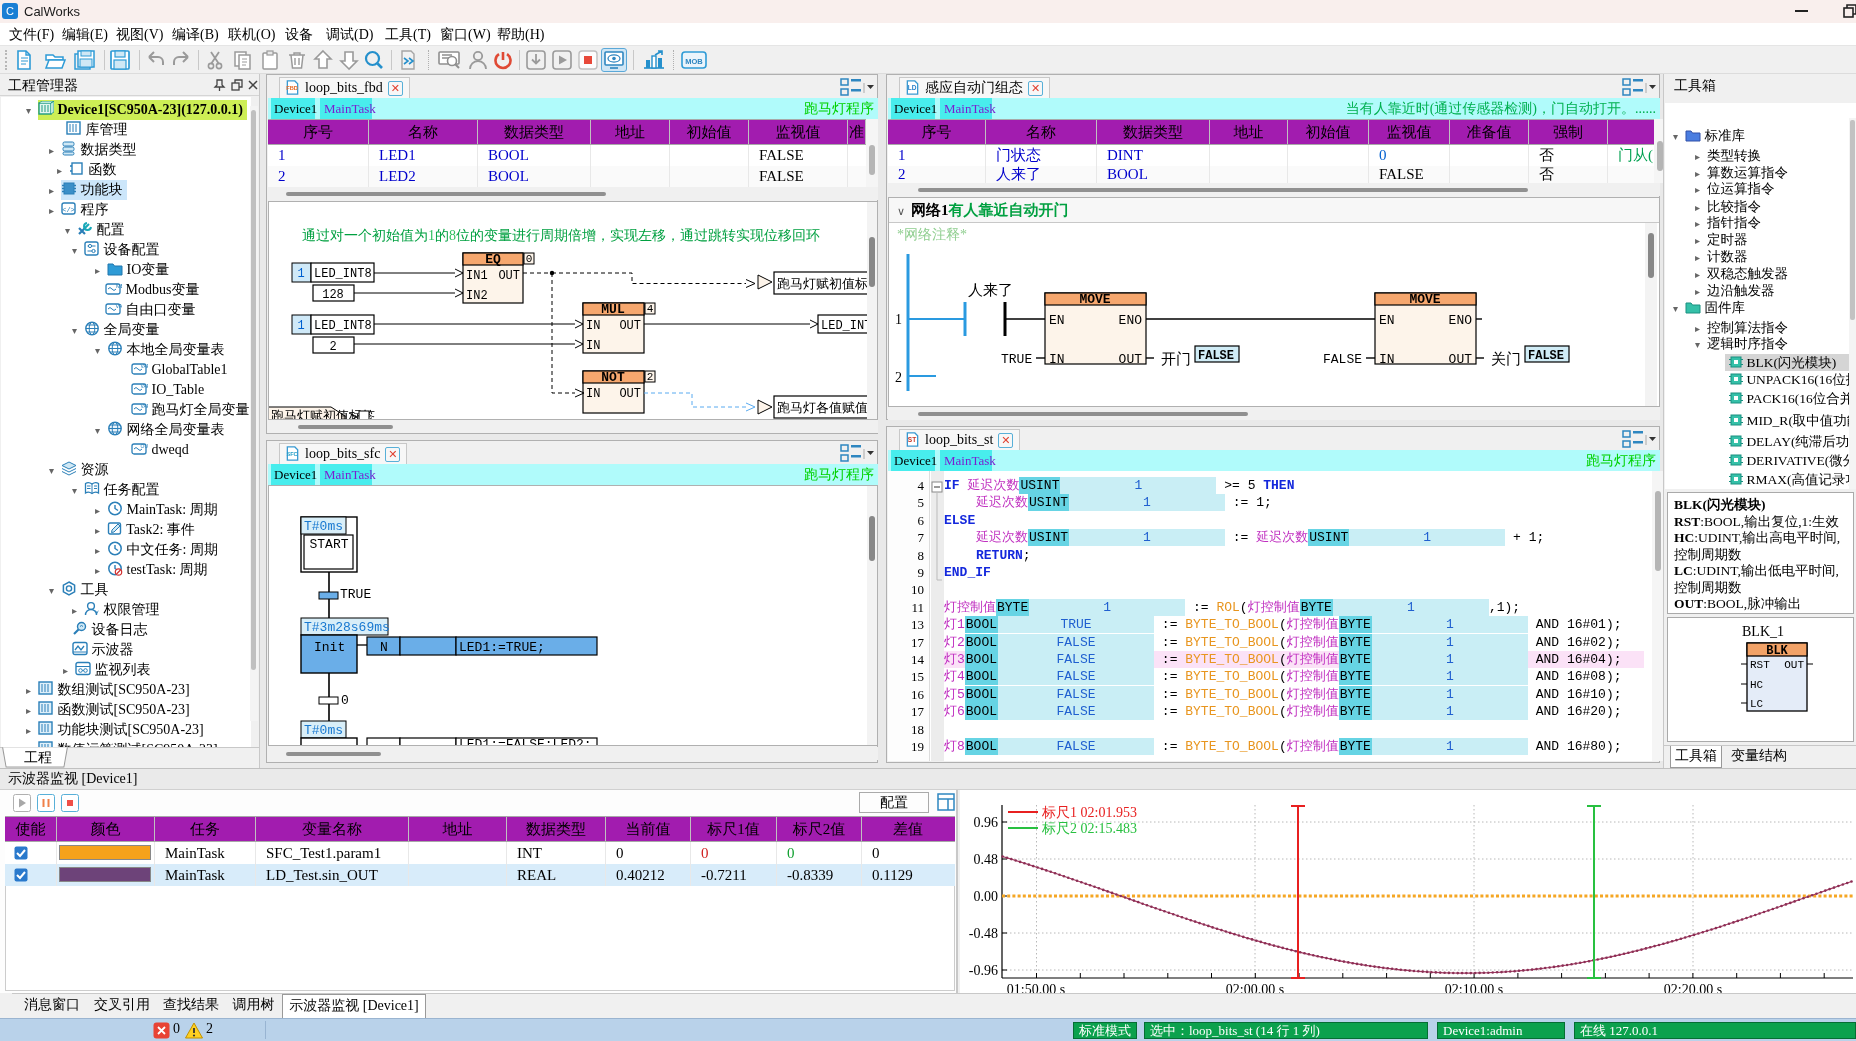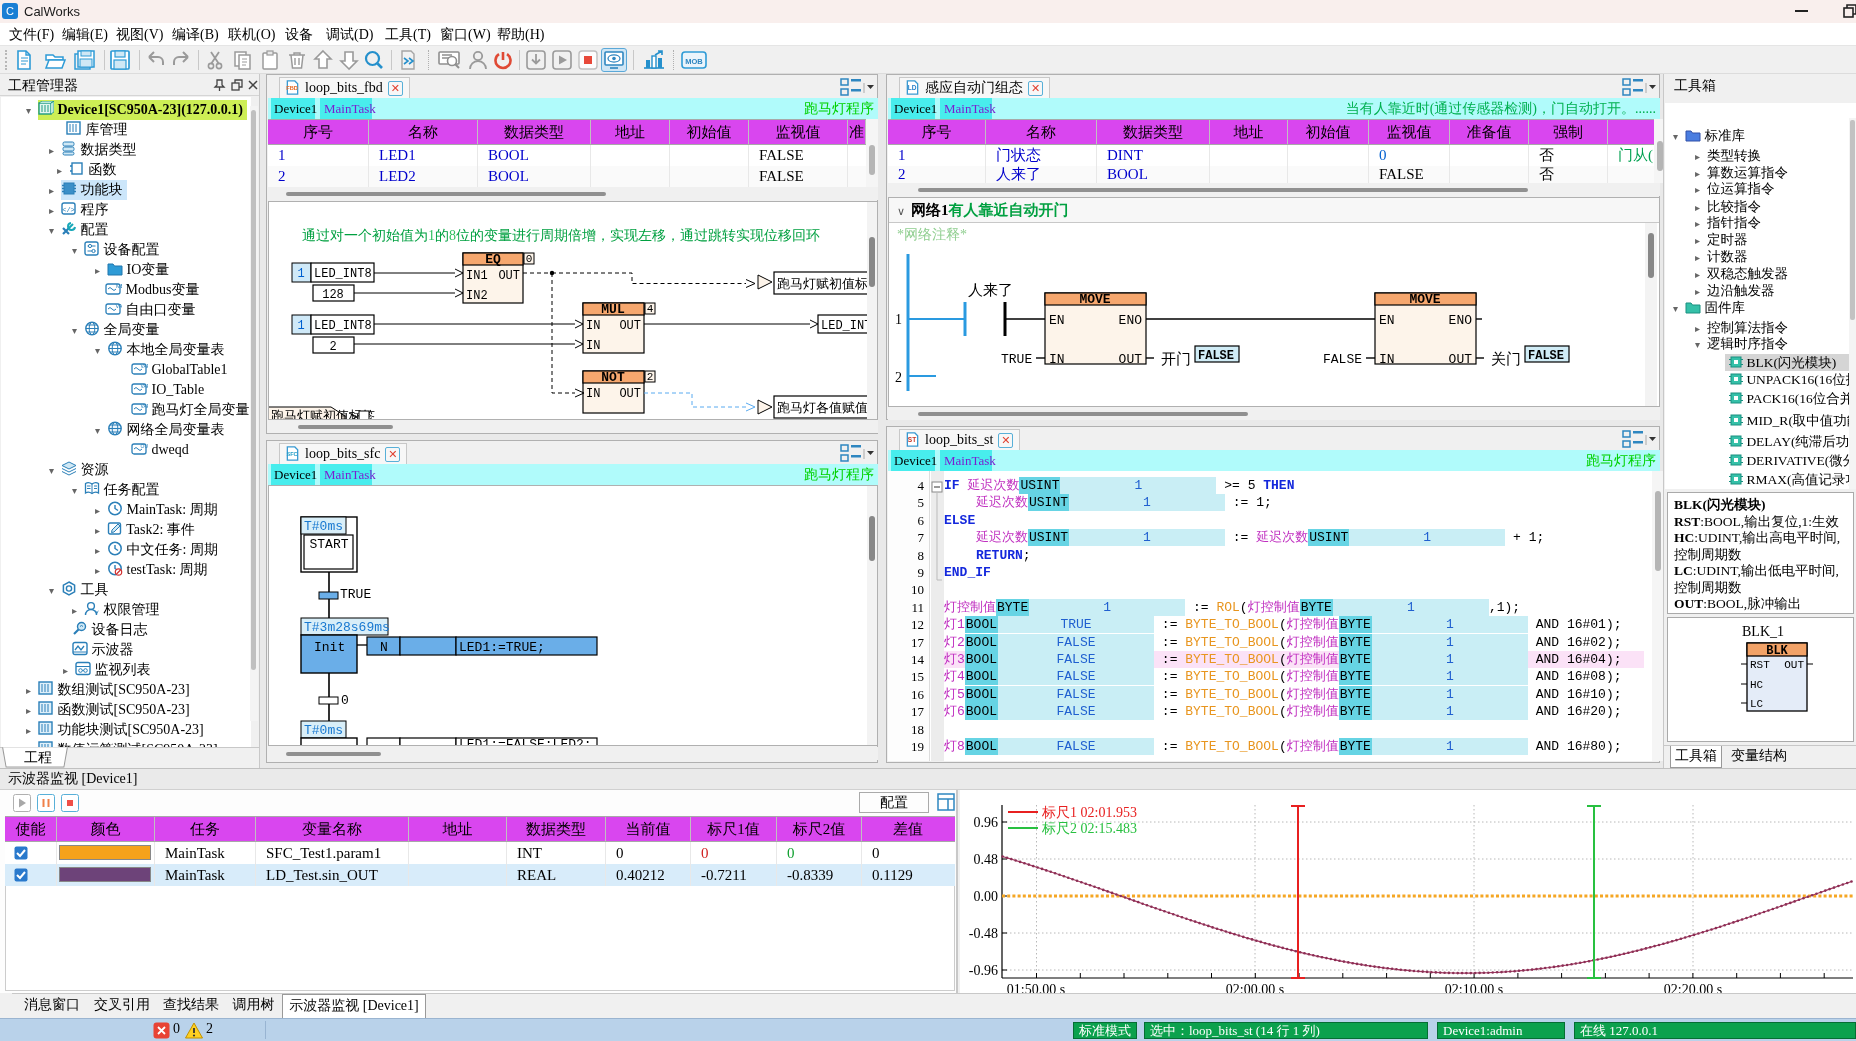--- a/index.html
+++ b/index.html
@@ -22,21 +22,21 @@
 .exp { display:inline-block; width:12px; color:#666; font-family:"Liberation Sans",sans-serif; font-size:10px; }
 #mdi { left:260px; top:74px; width:1403px; height:694px; background:#e9e9e9; }
 .win { position:absolute; background:#f0f0f0; border:1px solid #b0b0b0; }
 .wtab { position:absolute; left:4px; top:2px; height:21px; background:#f7f7f7; border:1px solid #c8c8c8; border-bottom:none; padding:0 6px 0 4px; line-height:20px; font-size:14px; white-space:nowrap;}
 .wico { display:inline-block; width:17px; height:15px; vertical-align:-3px; margin-right:4px; }
 .xbtn { display:inline-block; width:15px; height:15px; border:1px solid #58b0d8; border-radius:2px; margin-left:5px; vertical-align:0px; text-align:center; line-height:13px; color:#e04030; font-size:11px; font-family:"Liberation Sans",sans-serif;}
 .laybtn { position:absolute; width:34px; height:20px; }
 .cyanbar { position:absolute; height:21px; background:#b0fbfb; font-size:13px; line-height:21px; }
 .cpatch { position:absolute; top:0; height:21px; background:#48eded; }
 .greenr { position:absolute; right:4px; top:0; color:#00d200; font-size:14px; }
-.thead { position:absolute; background:#d946ef; border-top:1px solid #a8a8a8; border-bottom:1px solid #a8a8a8; font-size:15px; }
+.thead { position:absolute; background:#a21caf; border-top:1px solid #a8a8a8; border-bottom:1px solid #a8a8a8; font-size:15px; }
 .th { position:absolute; top:0; height:100%; border-right:1px solid #c0c0c0; text-align:center; }
 .trowt { position:absolute; background:#fff; font-size:15px; }
 .td { position:absolute; top:0; height:100%; border-right:1px solid #e8e8e8; padding-left:10px; color:#0000cc; }
 .hscroll { position:absolute; height:13px; background:#f0f0f0; }
 .hthumb { position:absolute; top:5px; height:4px; background:#909090; border-radius:2px;}
 .vscroll { position:absolute; width:12px; background:#f5f5f5; }
 .vthumb { position:absolute; left:3px; width:6px; background:#b5b5b5; border-radius:3px;}
 
 .dia { position:absolute; background:#fff; border:1px solid #b0b0b0; overflow:hidden;}
 
@@ -228,21 +228,21 @@
           <path d="M3 5 h-2 M3 10 h-2" stroke="#2a7fb8" stroke-width="1.4"></path>
         </svg> 函数</div>
     <div class="trow" style="left:48px;top:83px"><span class="exp">▸</span><span style="display:inline-block;background:#cce6fa;padding:0 4px 0 0"><svg width="16" height="15" style="vertical-align:-2px">
             <rect x="3" y="2" width="10" height="11" fill="#3a8fc8" stroke="#2a7fb8"></rect>
             <path d="M3 4.5 h-2 M3 7.5 h-2 M3 10.5 h-2 M13 4.5 h2 M13 7.5 h2 M13 10.5 h2" stroke="#2a7fb8" stroke-width="1.3"></path>
           </svg> 功能块</span></div>
     <div class="trow" style="left:48px;top:103px"><span class="exp">▸</span><svg width="16" height="15" style="vertical-align:-2px">
           <rect x="1" y="2" width="13" height="11" rx="2" fill="#fff" stroke="#2a7fb8" stroke-width="1.4"></rect>
           <text x="7.5" y="10.5" text-anchor="middle" font-size="7" fill="#2a7fb8" font-family="Liberation Mono">&lt;/&gt;</text>
         </svg> 程序</div>
-    <div class="trow" style="left:48px;top:123px"><span class="exp">▾</span><svg width="16" height="15" style="vertical-align:-2px">
+    <div class="trow" style="left:64px;top:123px"><span class="exp">▾</span><svg width="16" height="15" style="vertical-align:-2px">
           <path d="M2 13 L8 7 M8 13 L2 7" stroke="#2a7fb8" stroke-width="2.2"></path>
           <path d="M8 7 l4 -4 m-2 -1 a3.5 3.5 0 1 0 4 4" stroke="#18a8b8" stroke-width="2" fill="none"></path>
         </svg> 配置</div>
     <div class="trow" style="left:71px;top:143px"><span class="exp">▾</span><svg width="16" height="15" style="vertical-align:-2px">
           <rect x="1" y="1" width="13" height="13" rx="2" fill="#fff" stroke="#2a7fb8" stroke-width="1.4"></rect>
           <path d="M3.5 5 h8 M3.5 10 h8" stroke="#2a7fb8"></path>
           <circle cx="6" cy="5" r="1.6" fill="#fff" stroke="#2a7fb8"></circle>
           <circle cx="9.5" cy="10" r="1.6" fill="#fff" stroke="#2a7fb8"></circle>
         </svg> 设备配置</div>
     <div class="trow" style="left:94px;top:163px"><span class="exp">▸</span><svg width="16" height="15" style="vertical-align:-2px">
@@ -698,21 +698,21 @@
     <div class="abs" style="left:0;top:0;width:42px;height:290px;background:#fdfdfd;border-right:1px solid #ddd"></div>
     <div class="abs" style="left:43px;top:0;width:13px;height:290px;background:#ececec"></div>
     <div class="gut" style="top:6px">4</div>
         <div class="gut" style="top:23px">5</div>
         <div class="gut" style="top:41px">6</div>
         <div class="gut" style="top:58px">7</div>
         <div class="gut" style="top:76px">8</div>
         <div class="gut" style="top:93px">9</div>
         <div class="gut" style="top:110px">10</div>
         <div class="gut" style="top:128px">11</div>
-        <div class="gut" style="top:145px">12</div>
+        <div class="gut" style="top:145px">13</div>
         <div class="gut" style="top:163px">17</div>
         <div class="gut" style="top:180px">14</div>
         <div class="gut" style="top:197px">15</div>
         <div class="gut" style="top:215px">16</div>
         <div class="gut" style="top:232px">17</div>
         <div class="gut" style="top:250px">18</div>
         <div class="gut" style="top:267px">19</div>
     <svg class="abs" style="left:43px;top:10px" width="12" height="100">
           <rect x="1" y="1" width="10" height="10" fill="#fff" stroke="#888"></rect>
           <path d="M3 6 h6" stroke="#333"></path>

